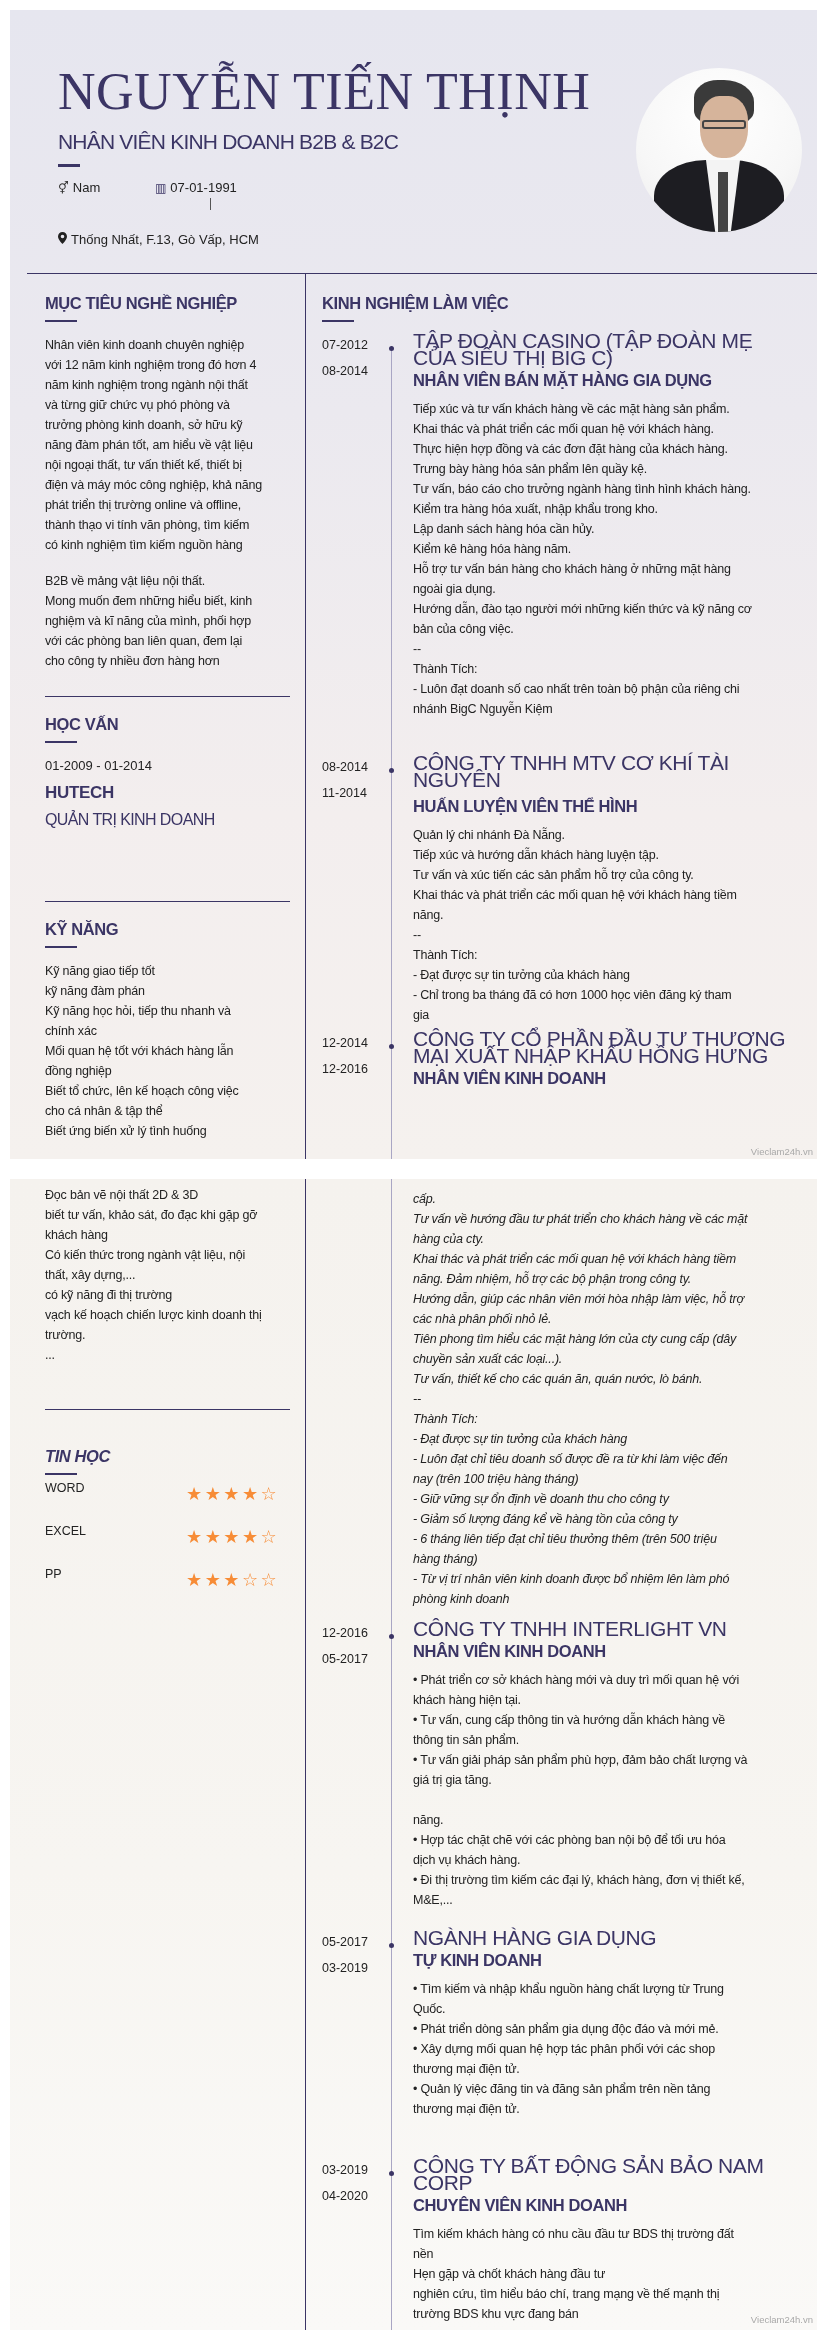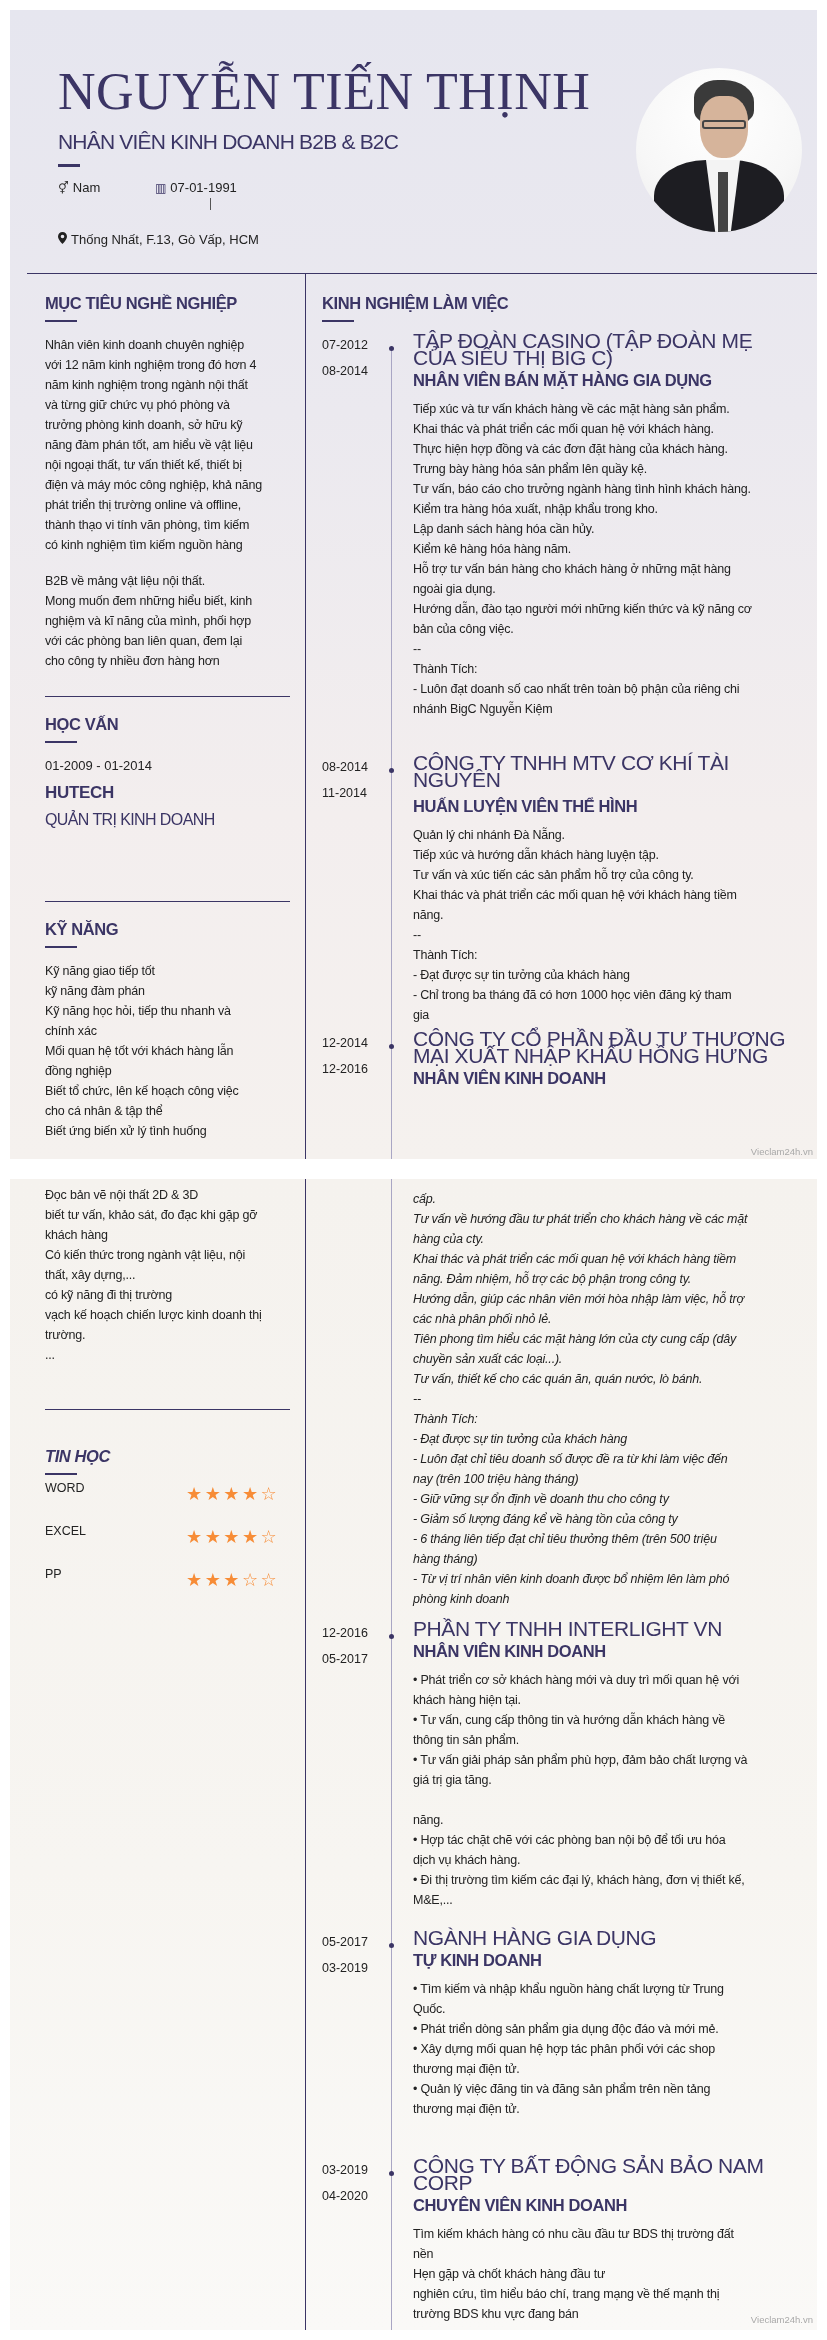--- a/index.html
+++ b/index.html
@@ -295,21 +295,21 @@
     </div>
   </div>
 
   <div class="job" style="top:441px;">
     <div class="dates">
       <div>12-2016</div>
       <div>05-2017</div>
     </div>
     <div class="dot"></div>
     <div class="content">
-      <div class="company">PHẦN TY TNHH INTERLIGHT VN</div>
+      <div class="company">CÔNG TY TNHH INTERLIGHT VN</div>
       <div class="position">NHÂN VIÊN KINH DOANH</div>
       <div class="desc">
         <div>• Phát triển cơ sở khách hàng mới và duy trì mối quan hệ với</div>
         <div>khách hàng hiện tại.</div>
         <div>• Tư vấn, cung cấp thông tin và hướng dẫn khách hàng về</div>
         <div>thông tin sản phẩm.</div>
         <div>• Tư vấn giải pháp sản phẩm phù hợp, đảm bảo chất lượng và</div>
         <div>giá trị gia tăng.</div>
         <div></div>
         <div>năng.</div>

